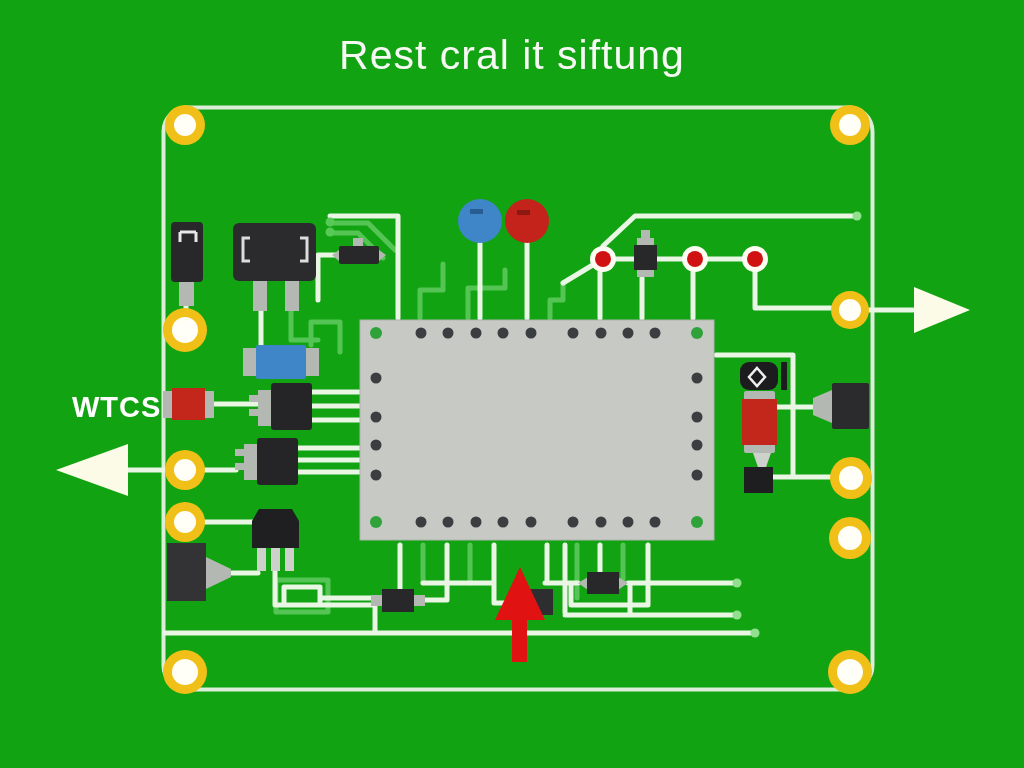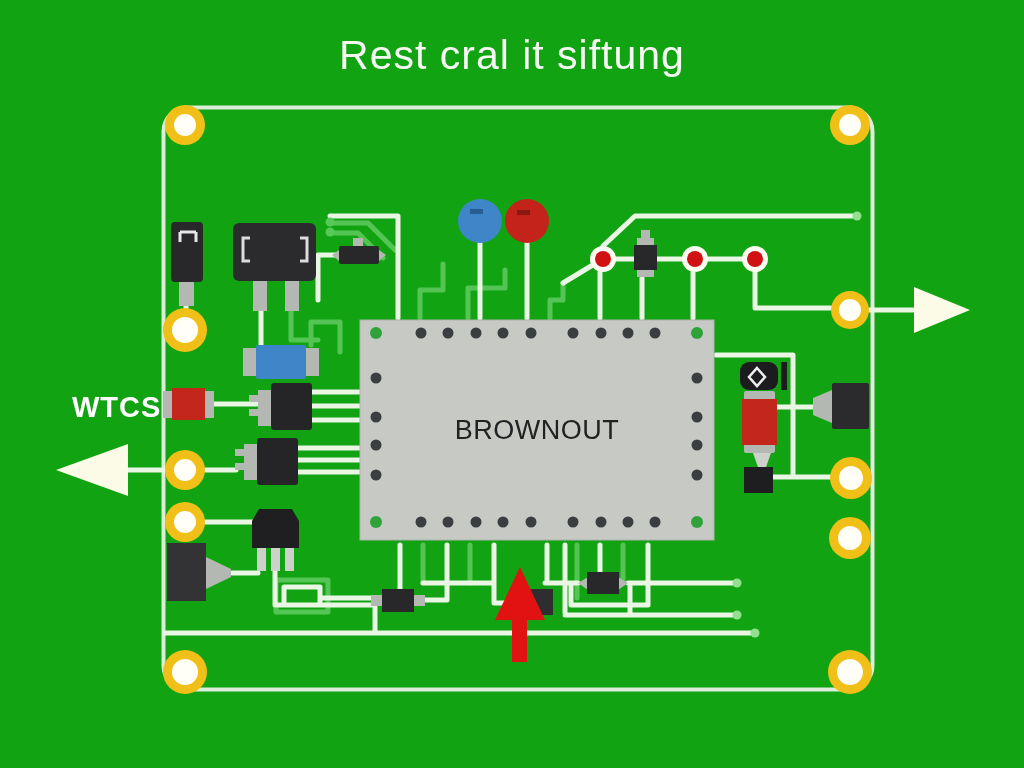--- a/index.html
+++ b/index.html
@@ -300,16 +300,15 @@
     <polygon points="970,310 914,287 914,333" fill="#fcfbe8"></polygon>
     <g>
       <rect x="512" y="612" width="15" height="50" fill="#e01212"></rect>
       <polygon points="520,567 495,620 545,620" fill="#e01212"></polygon>
     </g>
   </svg>
 
   <div class="wtcs">WTCS</div>
 
   <div class="chip-text">
-    <span>BROWNOUT</span>
   </div>
 
 </div>
 
 </body></html>

